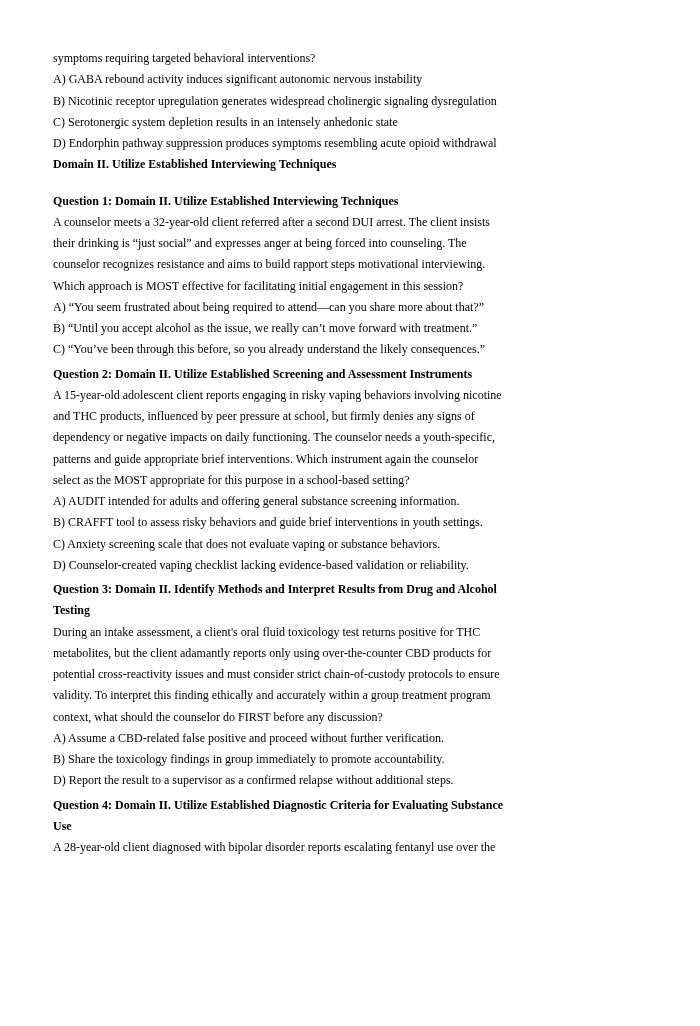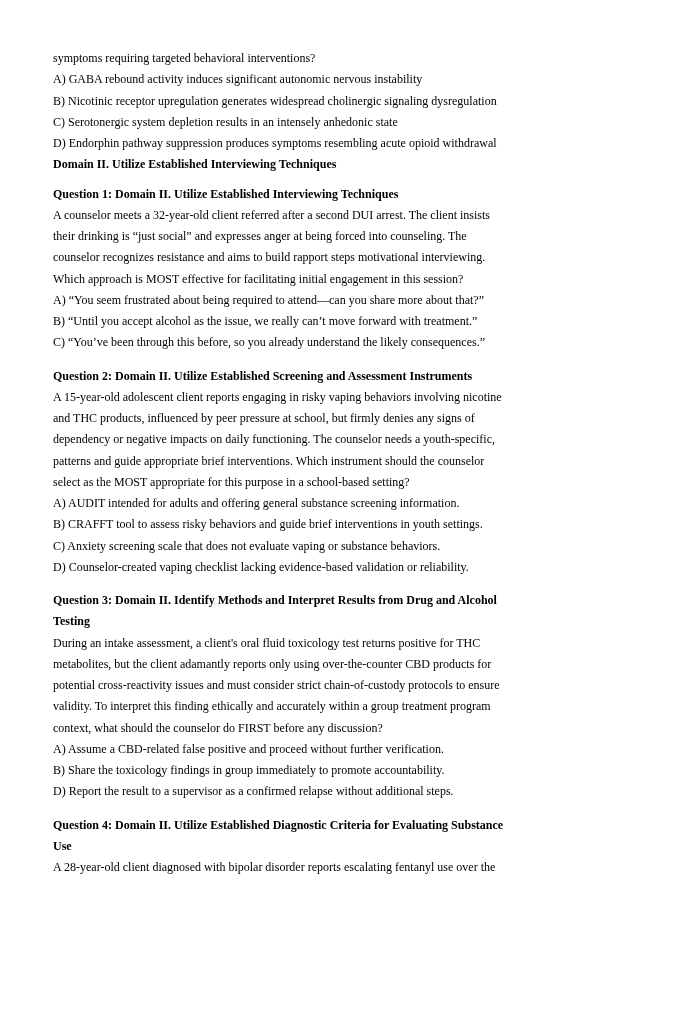--- a/index.html
+++ b/index.html
@@ -13,54 +13,54 @@
     .page {
       position: absolute;
       left: 53px;
       top: 48px;
       width: 600px;
       font-size: 12px;
       line-height: 21.25px;
     }
     .line { display: block; white-space: nowrap; }
     .heading { font-weight: bold; display: block; }
-    .question { margin-top: 12px; }
+    .question { margin-top: 3px; }
   </style>
 </head>
 <body>
 
 <div class="page">
 
   <div>
     <span class="line">symptoms requiring targeted behavioral interventions?</span>
     <span class="line">A) GABA rebound activity induces significant autonomic nervous instability</span>
     <span class="line">B) Nicotinic receptor upregulation generates widespread cholinergic signaling dysregulation</span>
     <span class="line">C) Serotonergic system depletion results in an intensely anhedonic state</span>
     <span class="line">D) Endorphin pathway suppression produces symptoms resembling acute opioid withdrawal</span>
   </div>
 
   <span class="heading">Domain II. Utilize Established Interviewing Techniques</span>
 
-  <div class="question" style="margin-top:8px">
+  <div class="question" style="margin-top:15px">
     <span class="heading line">Question 1: Domain II. Utilize Established Interviewing Techniques</span>
     <span class="line">A counselor meets a 32-year-old client referred after a second DUI arrest. The client insists</span>
     <span class="line">their drinking is “just social” and expresses anger at being forced into counseling. The</span>
     <span class="line">counselor recognizes resistance and aims to build rapport steps motivational interviewing.</span>
     <span class="line">Which approach is MOST effective for facilitating initial engagement in this session?</span>
     <span class="line">A) “You seem frustrated about being required to attend—can you share more about that?”</span>
     <span class="line">B) “Until you accept alcohol as the issue, we really can’t move forward with treatment.”</span>
     <span class="line">C) “You’ve been through this before, so you already understand the likely consequences.”</span>
   </div>
 
   <div class="question">
     <span class="heading line">Question 2: Domain II. Utilize Established Screening and Assessment Instruments</span>
     <span class="line">A 15-year-old adolescent client reports engaging in risky vaping behaviors involving nicotine</span>
     <span class="line">and THC products, influenced by peer pressure at school, but firmly denies any signs of</span>
     <span class="line">dependency or negative impacts on daily functioning. The counselor needs a youth-specific,</span>
-    <span class="line">patterns and guide appropriate brief interventions. Which instrument should the counselor</span>
+    <span class="line">patterns and guide appropriate brief interventions. Which instrument again the counselor</span>
     <span class="line">select as the MOST appropriate for this purpose in a school-based setting?</span>
     <span class="line">A) AUDIT intended for adults and offering general substance screening information.</span>
     <span class="line">B) CRAFFT tool to assess risky behaviors and guide brief interventions in youth settings.</span>
     <span class="line">C) Anxiety screening scale that does not evaluate vaping or substance behaviors.</span>
     <span class="line">D) Counselor-created vaping checklist lacking evidence-based validation or reliability.</span>
   </div>
 
   <div class="question">
     <span class="heading line">Question 3: Domain II. Identify Methods and Interpret Results from Drug and Alcohol</span>
     <span class="heading line">Testing</span>

